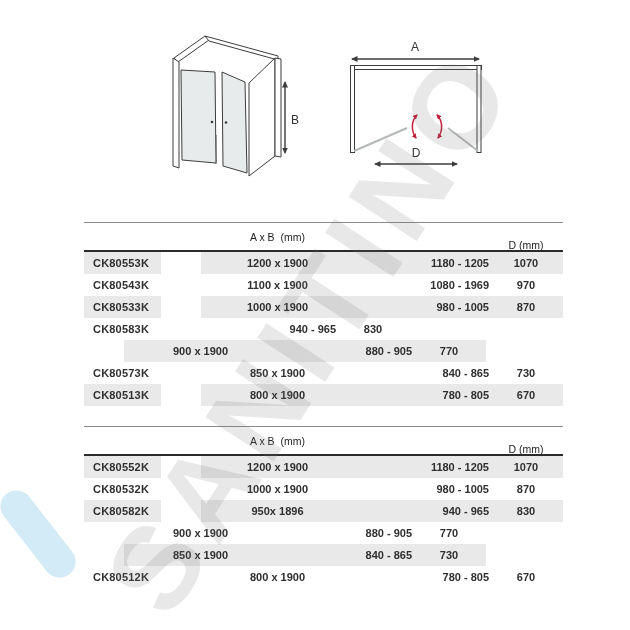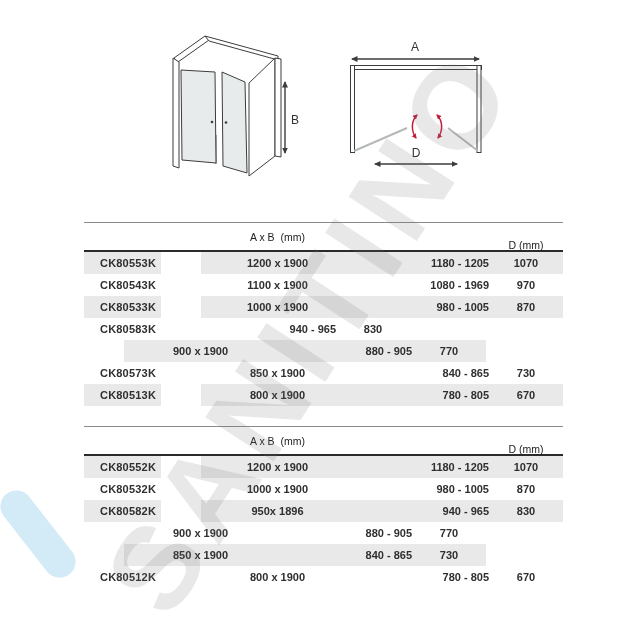--- a/index.html
+++ b/index.html
@@ -31,21 +31,21 @@
     display:flex;align-items:center;height:27px;
     border-top:1px solid #8a8a8a;border-bottom:2px solid #2b2b2b;
     font-size:10.5px;color:#222;
   }
   .w-code{width:77px;}
   .w-gap{width:40px;}
   .w-axb{width:153px;text-align:center;white-space:pre;}
   .w-range{width:135px;text-align:center;}
   .w-d{width:74px;text-align:center;margin-top:16px;}
   .t-row{display:flex;height:22px;line-height:22px;}
-  .c-code{width:77px;padding-left:16px;box-sizing:border-box;font-weight:600;letter-spacing:.2px;}
+  .c-code{width:77px;padding-left:9px;box-sizing:border-box;font-weight:600;letter-spacing:.2px;}
   .c-gap{width:40px;}
   .row-right{display:flex;width:362px;font-weight:bold;}
   .c-axb{width:153px;text-align:center;}
   .c-range{width:135px;text-align:right;}
   .c-d{width:74px;text-align:center;}
   .t-body .t-row:nth-child(odd) .c-code,
   .t-body .t-row:nth-child(odd) .row-right{background:#e9e9e9;}
 </style>
 </head>
 <body>

